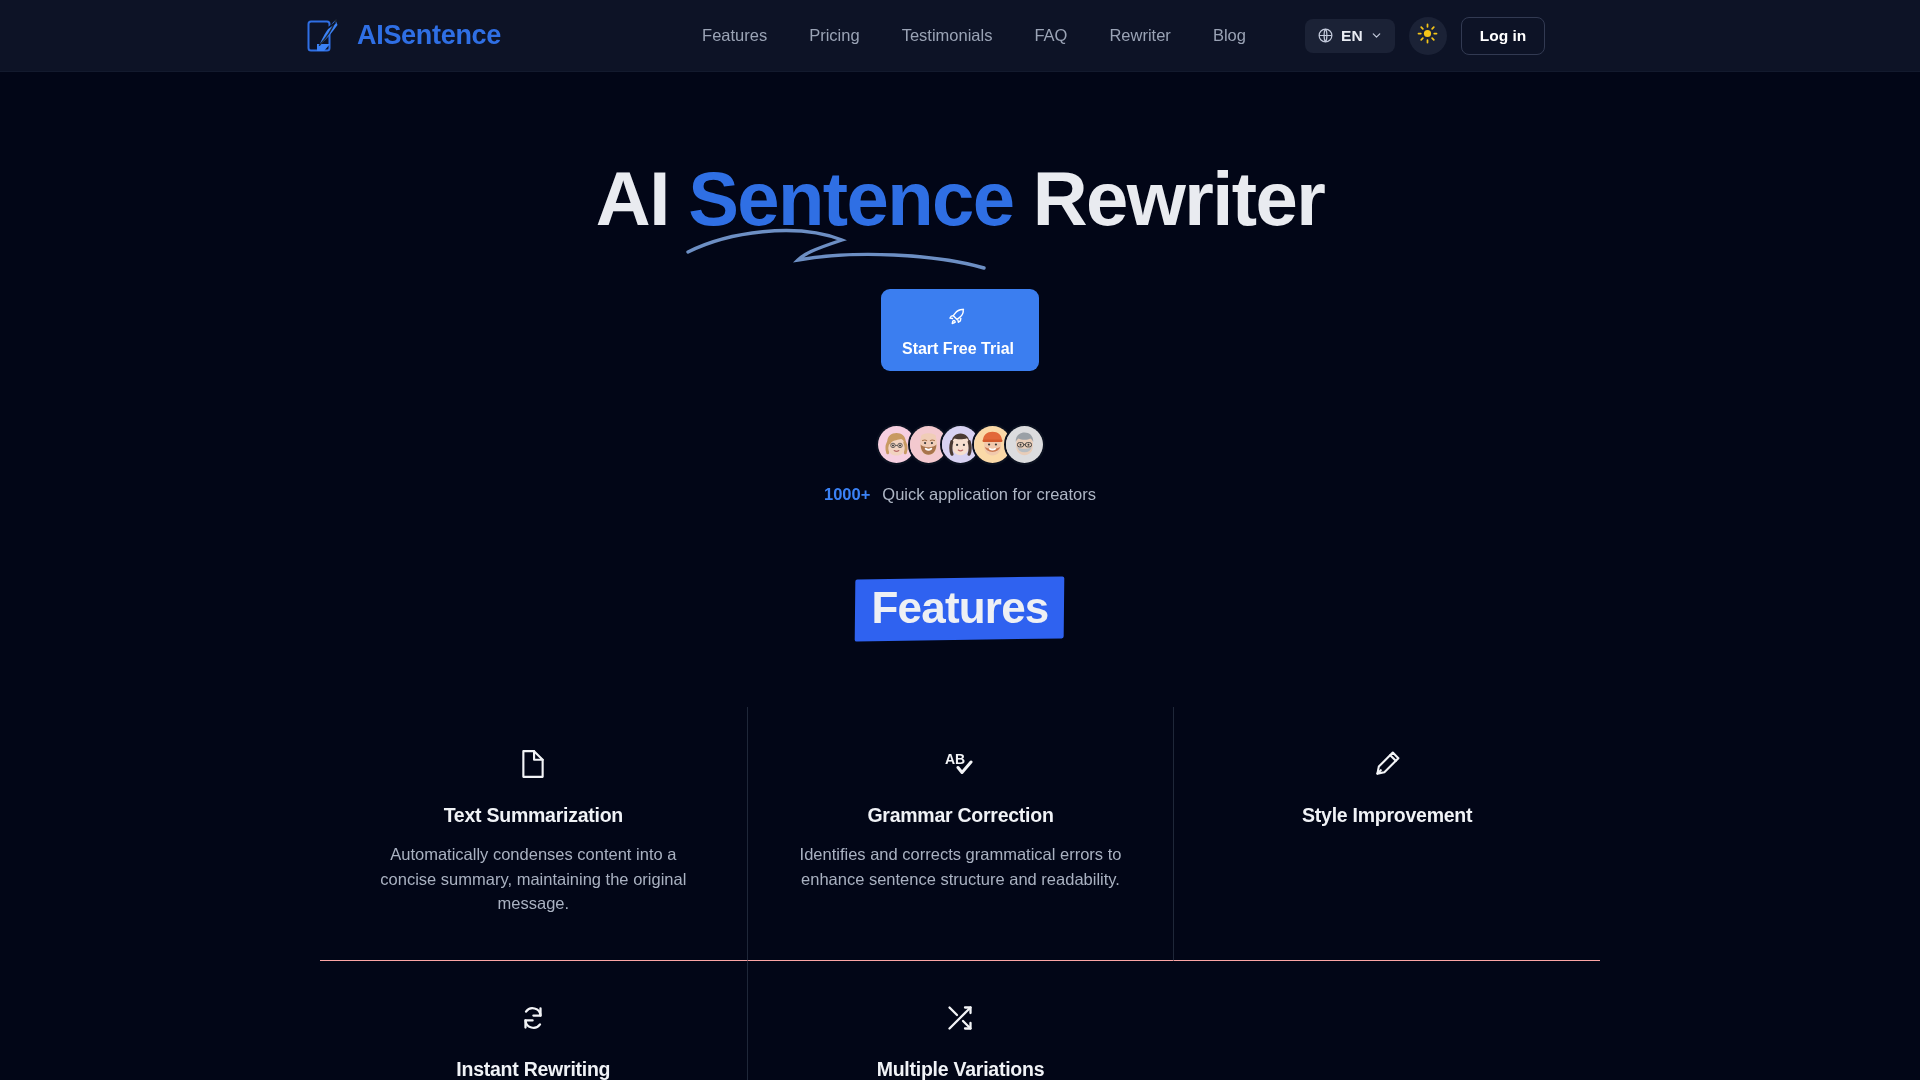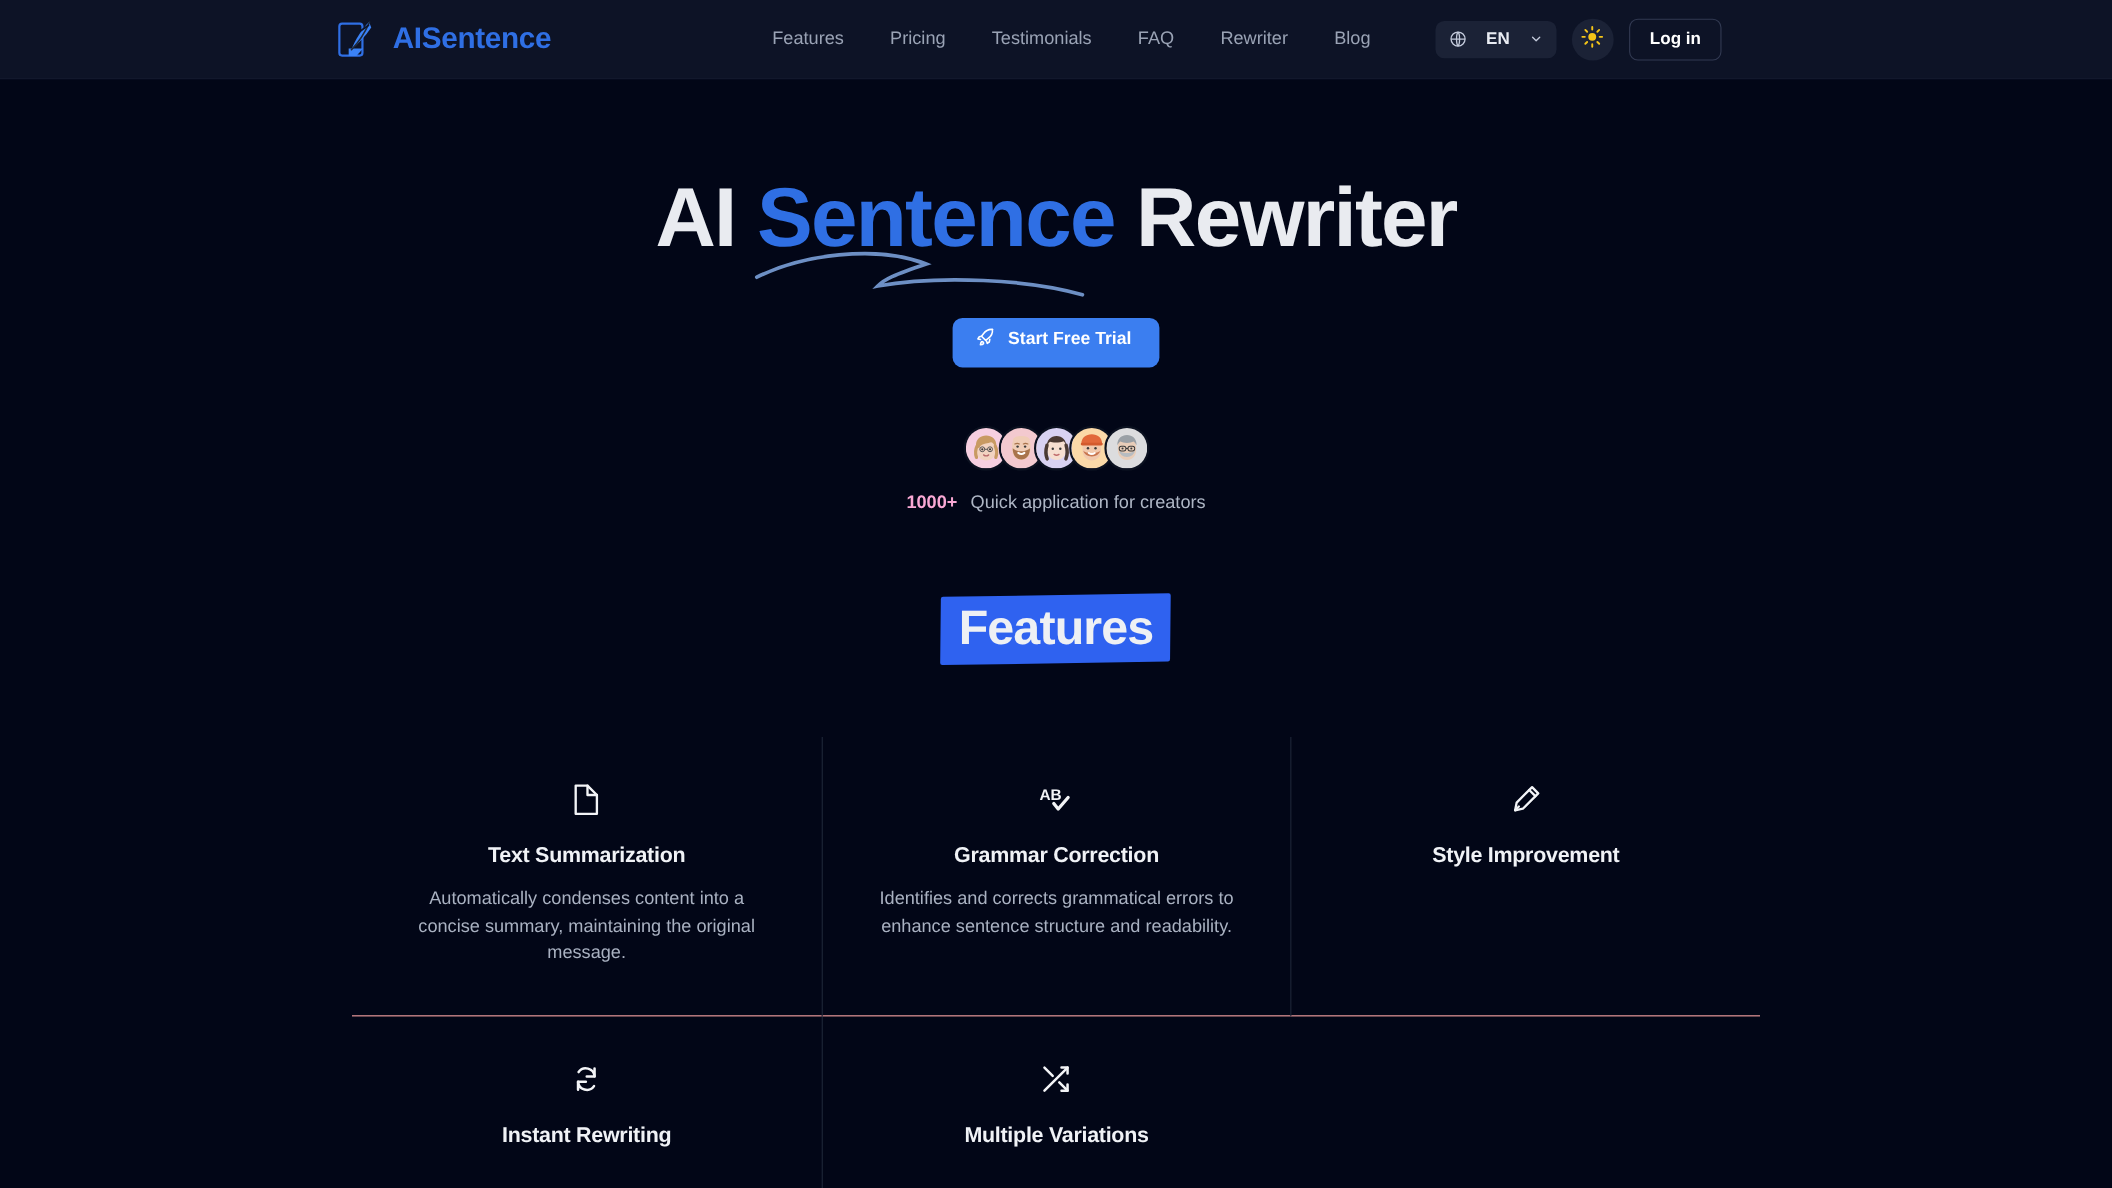--- a/index.html
+++ b/index.html
@@ -65,21 +65,21 @@
   .header-right {
     display: flex;
     align-items: center;
     gap: 14px;
     margin-left: 38px;
   }
 
   .lang-switch {
     display: flex;
     align-items: center;
-    gap: 17px;
+    gap: 7px;
     background: #1b2236;
     border-radius: 8px;
     padding: 8px 12px;
     cursor: pointer;
   }
   .lang-label {
     font-size: 15.5px;
     font-weight: 600;
     color: #e9ecf3;
     letter-spacing: 0.2px;
@@ -150,23 +150,24 @@
   .cta-btn {
     display: inline-flex;
     align-items: center;
     gap: 10px;
     background: #3b7ef0;
     color: #ffffff;
     font-size: 16px;
     font-weight: 600;
     border: none;
     border-radius: 9px;
-    padding: 8px 25px 13px 21px;
+    padding: 18px 25px 13px 21px;
     cursor: pointer;
     font-family: inherit;
+    flex-direction: column;
   }
 
   
   .social { margin-top: 53px; }
 
   .avatars {
     display: flex;
     justify-content: center;
     align-items: center;
   }
@@ -181,21 +182,21 @@
   }
   .avatar:first-child { margin-left: 0; }
   .avatar svg { display: block; width: 100%; height: 100%; }
 
   .social-text {
     margin-top: 20px;
     font-size: 16.5px;
     color: #aeb6c5;
   }
   .social-count {
-    color: #f9a8d4;
+    color: #3b82f6;
     font-weight: 700;
     margin-right: 12px;
   }
 
   
   .features-head {
     margin-top: 70px;
     text-align: center;
   }
   .features-title {

